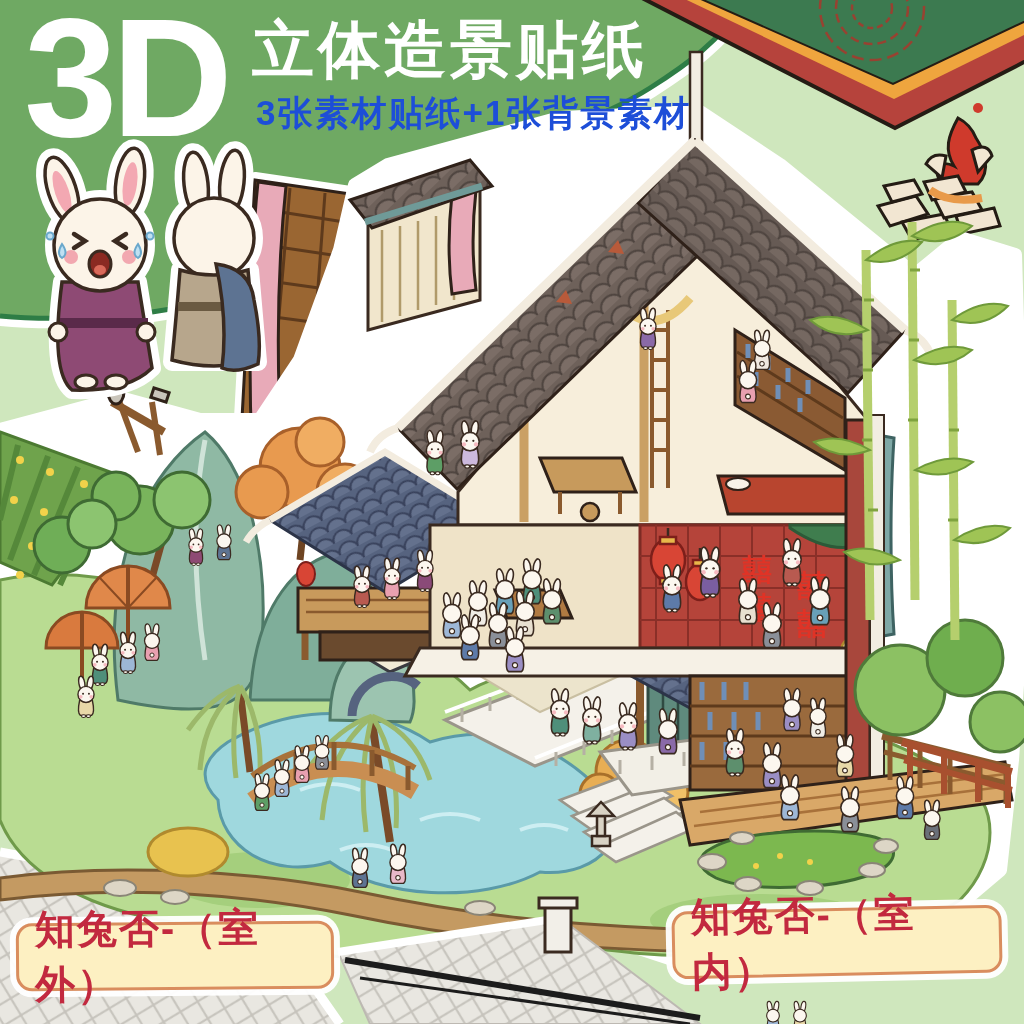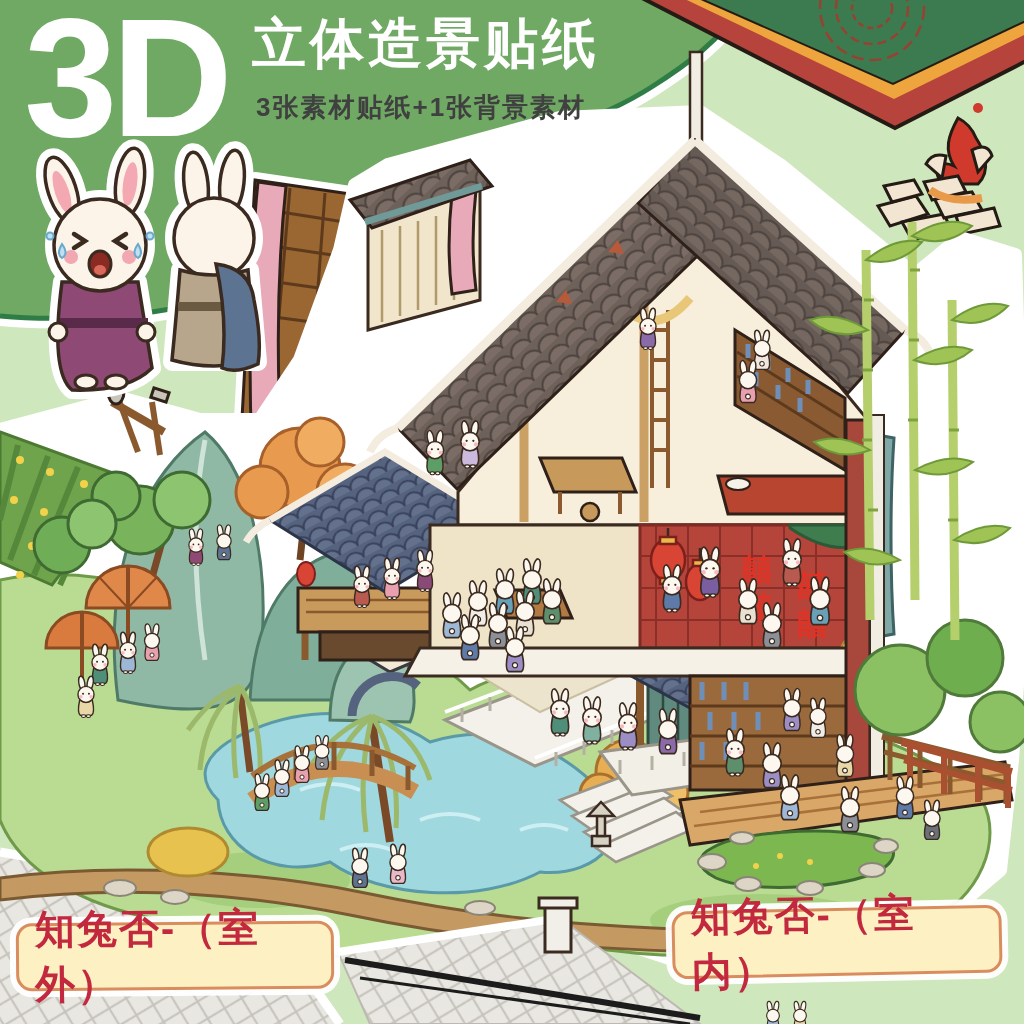--- a/index.html
+++ b/index.html
@@ -1,23 +1,23 @@
 <!DOCTYPE html>
 <html><head>
 <meta charset="utf-8">
 <style>
   html,body{margin:0;padding:0;}
   .stage{position:relative;width:1024px;height:1024px;overflow:hidden;background:#cfe7bd;
          font-family:"Liberation Sans","DejaVu Sans",sans-serif;}
   .stage svg{position:absolute;left:0;top:0;}
   .hdr-badge{position:absolute;left:24px;top:-18px;font-size:168px;font-weight:900;color:#fff;
              letter-spacing:-6px;z-index:30;}
-  .hdr-title{position:absolute;left:252px;top:8px;font-size:54px;font-weight:900;color:#fff;
+  .hdr-title{position:absolute;left:252px;top:8px;font-size:62px;font-weight:900;color:#fff;
              letter-spacing:4px;z-index:30;}
-  .hdr-sub{position:absolute;left:256px;top:90px;font-size:26px;font-weight:800;color:#404040;
+  .hdr-sub{position:absolute;left:256px;top:90px;font-size:35px;font-weight:800;color:#1d4ed8;
            letter-spacing:2px;z-index:30;}
   .pill{position:absolute;height:62px;display:flex;align-items:center;justify-content:center;
         background:#fdf0c2;border:3px solid #d98d5e;border-radius:16px;
         box-shadow:0 0 0 6px rgba(255,255,255,.95);color:#c2293f;font-size:40px;font-weight:900;
         letter-spacing:2px;z-index:40;padding:0 16px;}
   .pill-left{left:16px;top:922px;width:280px;transform:rotate(-0.5deg);}
   .pill-right{left:672px;top:908px;width:292px;transform:rotate(-1.2deg);}
 </style>
 </head>
 <body>

